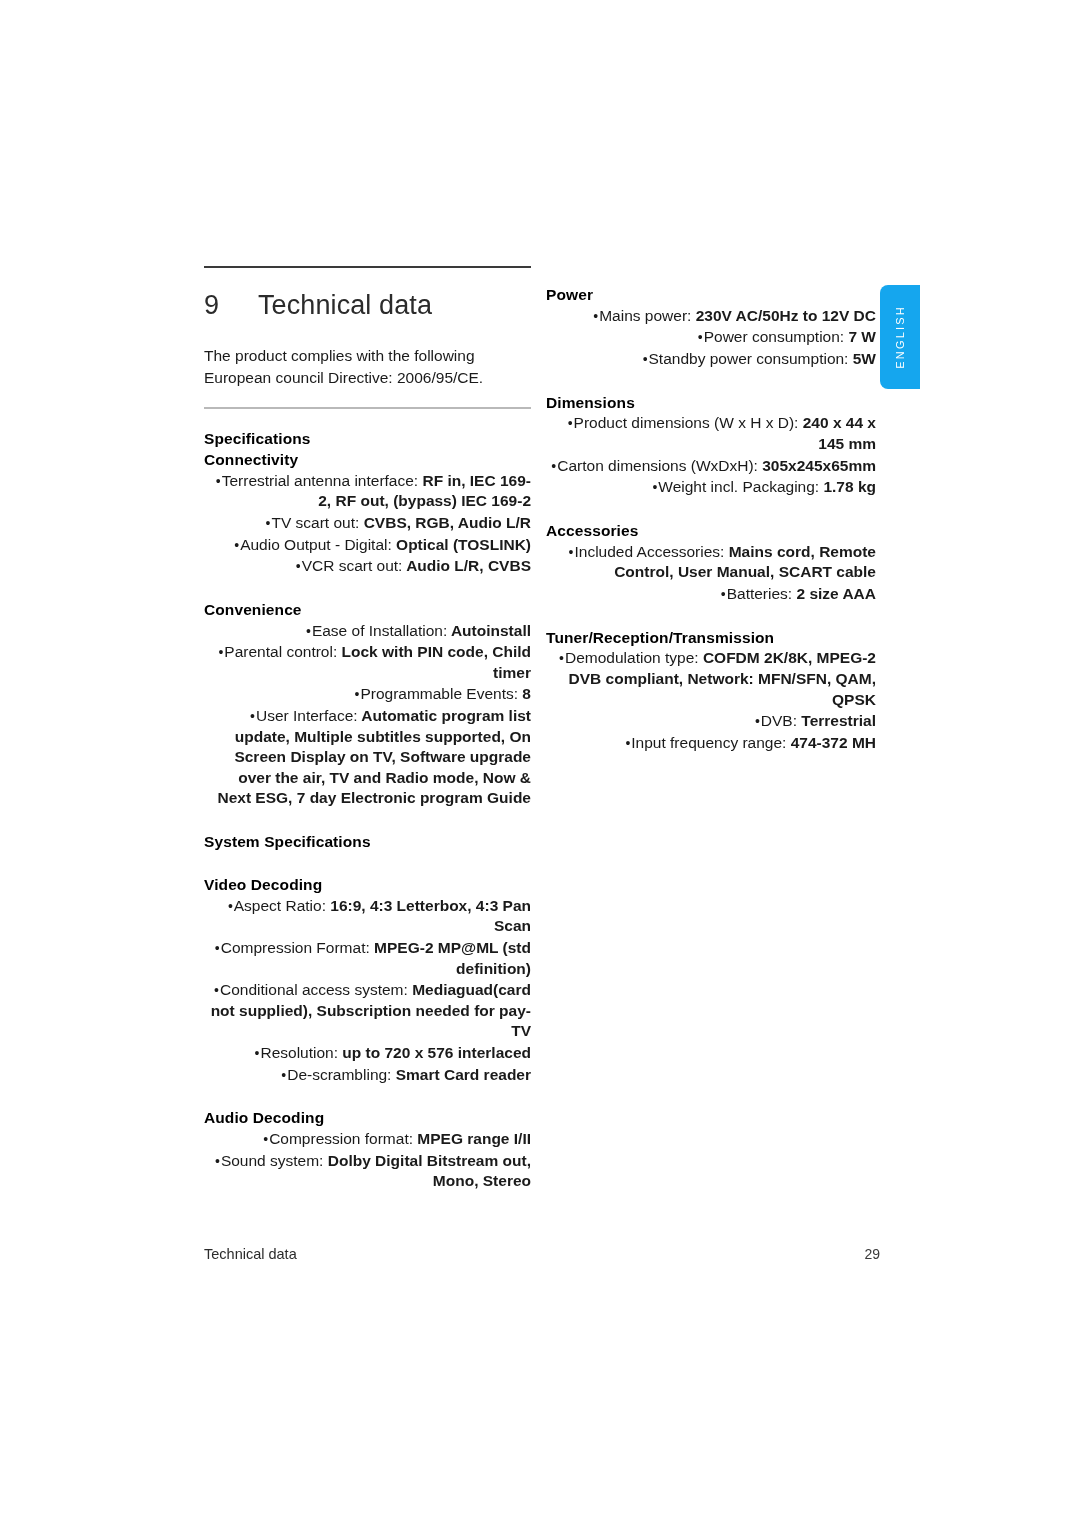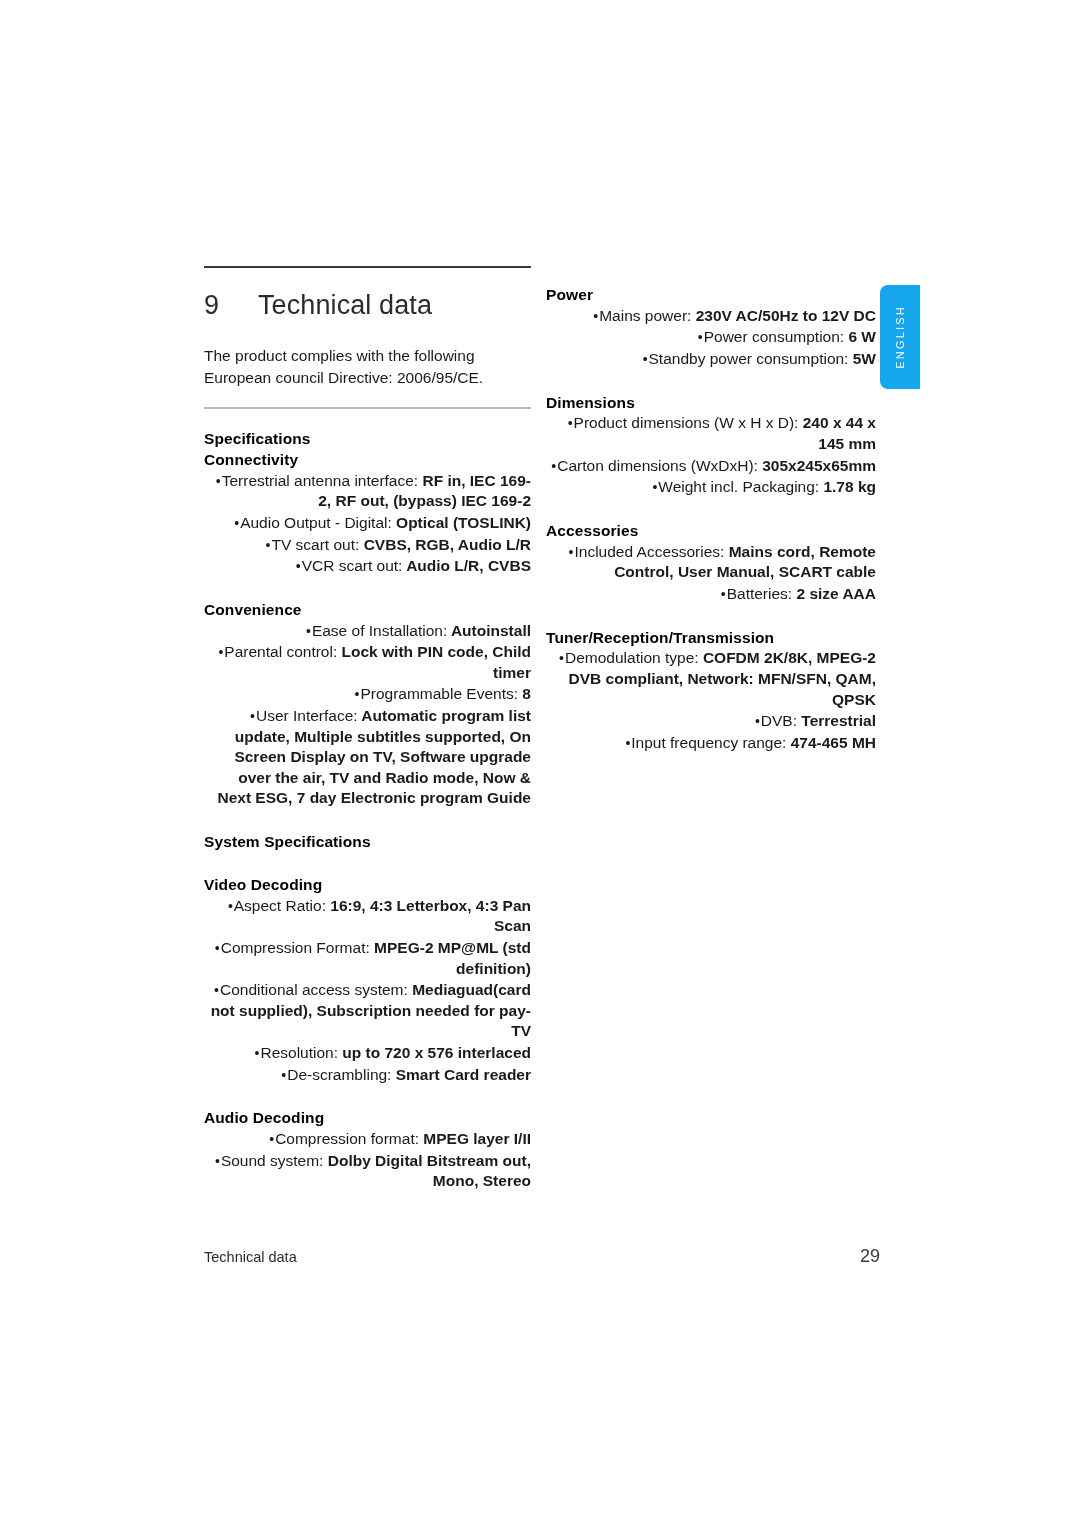--- a/index.html
+++ b/index.html
@@ -134,21 +134,21 @@
     left: 204px;
     top: 1246px;
     width: 676px;
     display: flex;
     justify-content: space-between;
     align-items: baseline;
     font-size: 14.5px;
     color: #2b2b2b;
   }
   .footer .pageno {
-    font-size: 18px;
+    font-size: 14px;
     color: #3a3a3a;
   }
 </style>
 </head>
 <body>
 
 <div class="page">
 
   <div class="lang-tab">
     <span class="lang-text">ENGLISH</span>
@@ -164,22 +164,22 @@
     </div>
 
     <p class="intro">The product complies with the following European council Directive: 2006/95/CE.</p>
 
     <div class="rule-thin"></div>
 
     <h3 class="sec tight">Specifications</h3>
     <h3 class="sec tight">Connectivity</h3>
     <ul class="speclist">
       <li>Terrestrial antenna interface:<b> RF in, IEC 169-2, RF out, (bypass) IEC 169-2</b></li>
+      <li>TV scart out:<b> CVBS, RGB, Audio L/R</b></li>
       <li>Audio Output - Digital:<b> Optical (TOSLINK)</b></li>
-      <li>TV scart out:<b> CVBS, RGB, Audio L/R</b></li>
       <li>VCR scart out:<b> Audio L/R, CVBS</b></li>
     </ul>
 
     <div class="sec-gap"></div>
     <h3 class="sec">Convenience</h3>
     <ul class="speclist">
       <li>Ease of Installation:<b> Autoinstall</b></li>
       <li>Parental control:<b> Lock with PIN code, Child timer</b></li>
       <li>Programmable Events:<b> 8</b></li>
       <li>User Interface:<b> Automatic program list update, Multiple subtitles supported, On Screen Display on TV, Software upgrade over the air, TV and Radio mode, Now &amp; Next ESG, 7 day Electronic program Guide</b></li>
@@ -194,32 +194,32 @@
       <li>Aspect Ratio:<b> 16:9, 4:3 Letterbox, 4:3 Pan Scan</b></li>
       <li>Compression Format:<b> MPEG-2 MP@ML (std definition)</b></li>
       <li>Conditional access system:<b> Mediaguad(card not supplied), Subscription needed for pay-TV</b></li>
       <li>Resolution:<b> up to 720 x 576 interlaced</b></li>
       <li>De-scrambling:<b> Smart Card reader</b></li>
     </ul>
 
     <div class="sec-gap"></div>
     <h3 class="sec">Audio Decoding</h3>
     <ul class="speclist">
-      <li>Compression format:<b> MPEG layer I/II</b></li>
+      <li>Compression format:<b> MPEG range I/II</b></li>
       <li>Sound system:<b> Dolby Digital Bitstream out, Mono, Stereo</b></li>
     </ul>
 
   </div>
 
   <div class="col-right">
 
     <h3 class="sec tight">Power</h3>
     <ul class="speclist">
       <li>Mains power:<b> 230V AC/50Hz to 12V DC</b></li>
-      <li>Power consumption:<b> 6 W</b></li>
+      <li>Power consumption:<b> 7 W</b></li>
       <li>Standby power consumption:<b> 5W</b></li>
     </ul>
 
     <div class="sec-gap"></div>
     <h3 class="sec">Dimensions</h3>
     <ul class="speclist">
       <li>Product dimensions (W x H x D):<b> 240 x 44 x 145 mm</b></li>
       <li>Carton dimensions (WxDxH):<b> 305x245x65mm</b></li>
       <li>Weight incl. Packaging:<b> 1.78 kg</b></li>
     </ul>
@@ -229,21 +229,21 @@
     <ul class="speclist">
       <li>Included Accessories:<b> Mains cord, Remote Control, User Manual, SCART cable</b></li>
       <li>Batteries:<b> 2 size AAA</b></li>
     </ul>
 
     <div class="sec-gap"></div>
     <h3 class="sec">Tuner/Reception/Transmission</h3>
     <ul class="speclist">
       <li>Demodulation type:<b> COFDM 2K/8K, MPEG-2 DVB compliant, Network: MFN/SFN, QAM, QPSK</b></li>
       <li>DVB:<b> Terrestrial</b></li>
-      <li>Input frequency range:<b> 474-465 MH</b></li>
+      <li>Input frequency range:<b> 474-372 MH</b></li>
     </ul>
 
   </div>
 
   <div class="footer">
     <span>Technical data</span>
     <span class="pageno">29</span>
   </div>
 
 </div>

